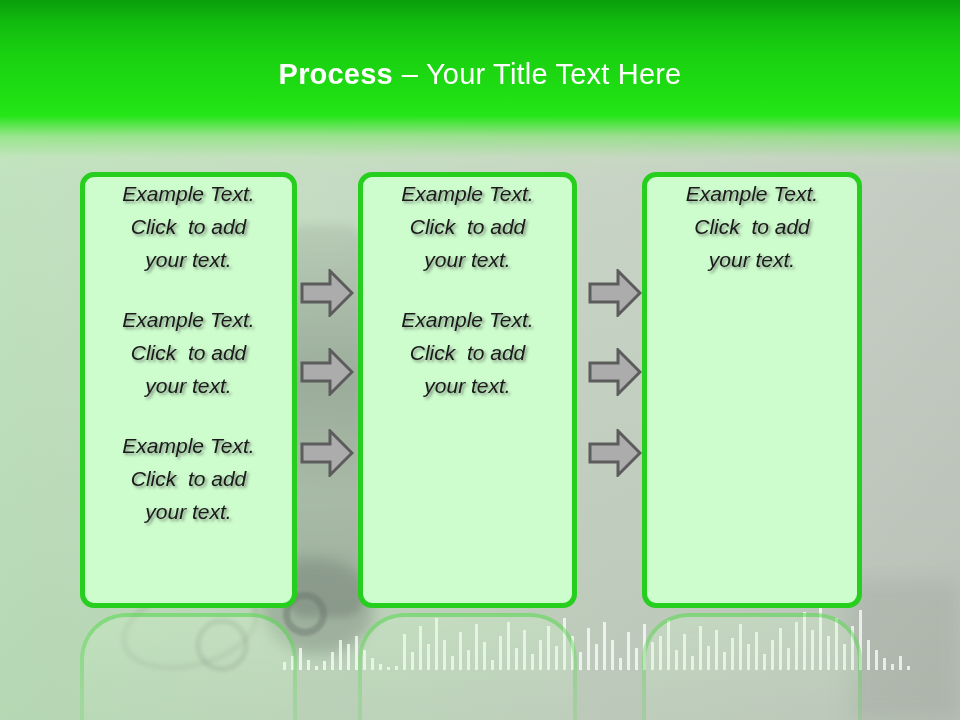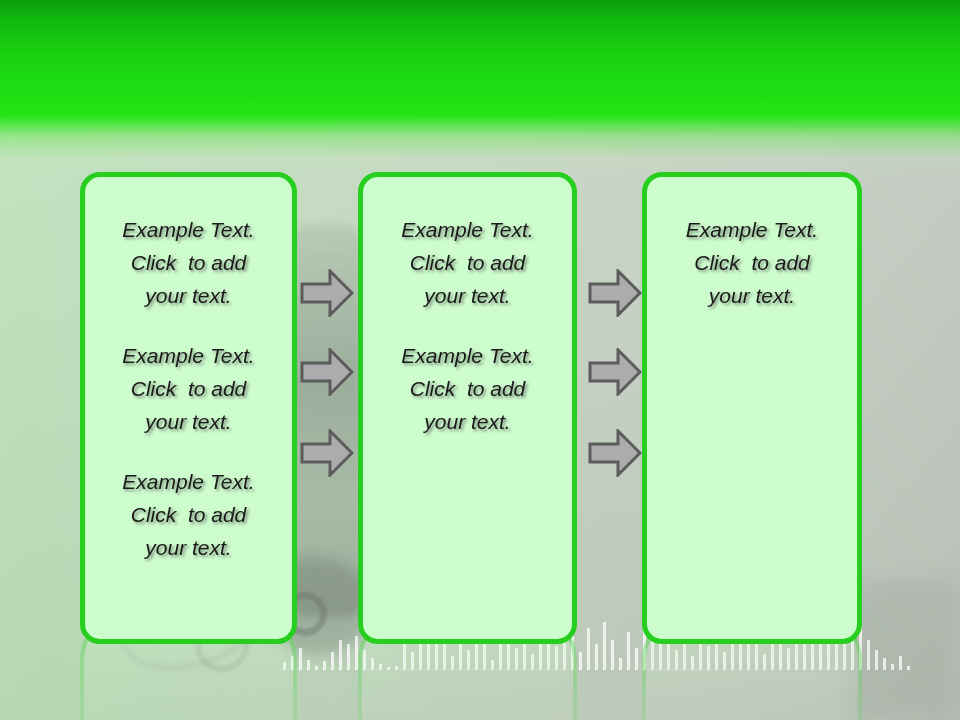--- a/index.html
+++ b/index.html
@@ -79,23 +79,22 @@
     z-index:2;
   }
   #refl-1{left:80px;width:209px;}
   #refl-2{left:358px;width:211px;}
   #refl-3{left:642px;width:212px;}
   
   .process-box{
     position:absolute;top:172px;height:426px;
     background:var(--box-fill);
     border:5px solid var(--box-border);
-    border-radius:20px;
+    border-radius:14px;
     z-index:5;
-    padding-top:36px;
     box-sizing:content-box;
   }
   #box-1{left:80px;width:207px;}
   #box-2{left:358px;width:209px;}
   #box-3{left:642px;width:210px;}
   .box-paragraph{
     margin:0 6px 27px 6px;
     text-align:center;
     white-space:pre-wrap;
     font-style:italic;
@@ -201,20 +200,23 @@
       <div class="bar" style="height: 6px;"></div>
       <div class="bar" style="height: 14px;"></div>
       <div class="bar" style="height: 4px;"></div>
     </div>
 
   <div class="reflection" id="refl-1"></div>
   <div class="reflection" id="refl-2"></div>
   <div class="reflection" id="refl-3"></div>
 
   <div id="header"></div>
+  <div id="title">
+    <span class="t-bold">Process</span><span class="t-rest">– Your Title Text Here</span>
+  </div>
 
   <div class="process-box" id="box-1">
     <p class="box-paragraph">Example Text.
 Click  to add
 your text.</p>
     <p class="box-paragraph">Example Text.
 Click  to add
 your text.</p>
     <p class="box-paragraph">Example Text.
 Click  to add

